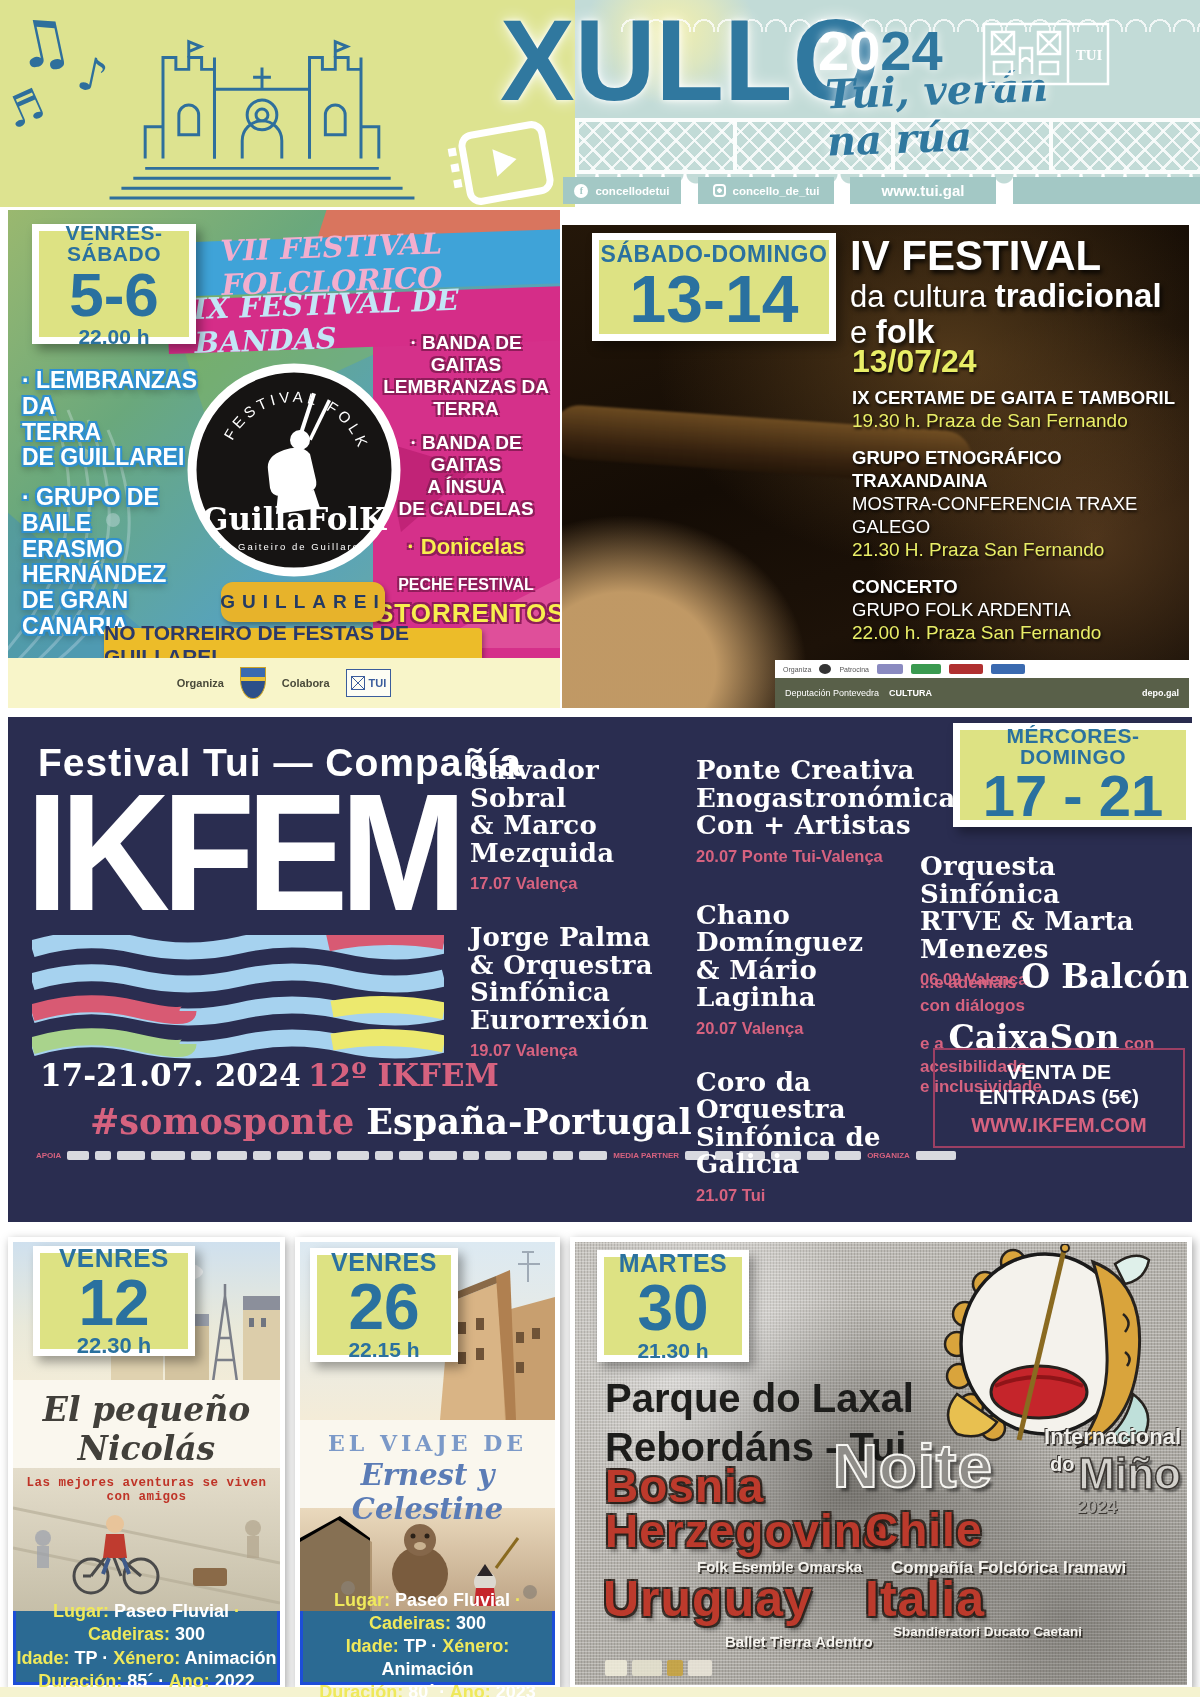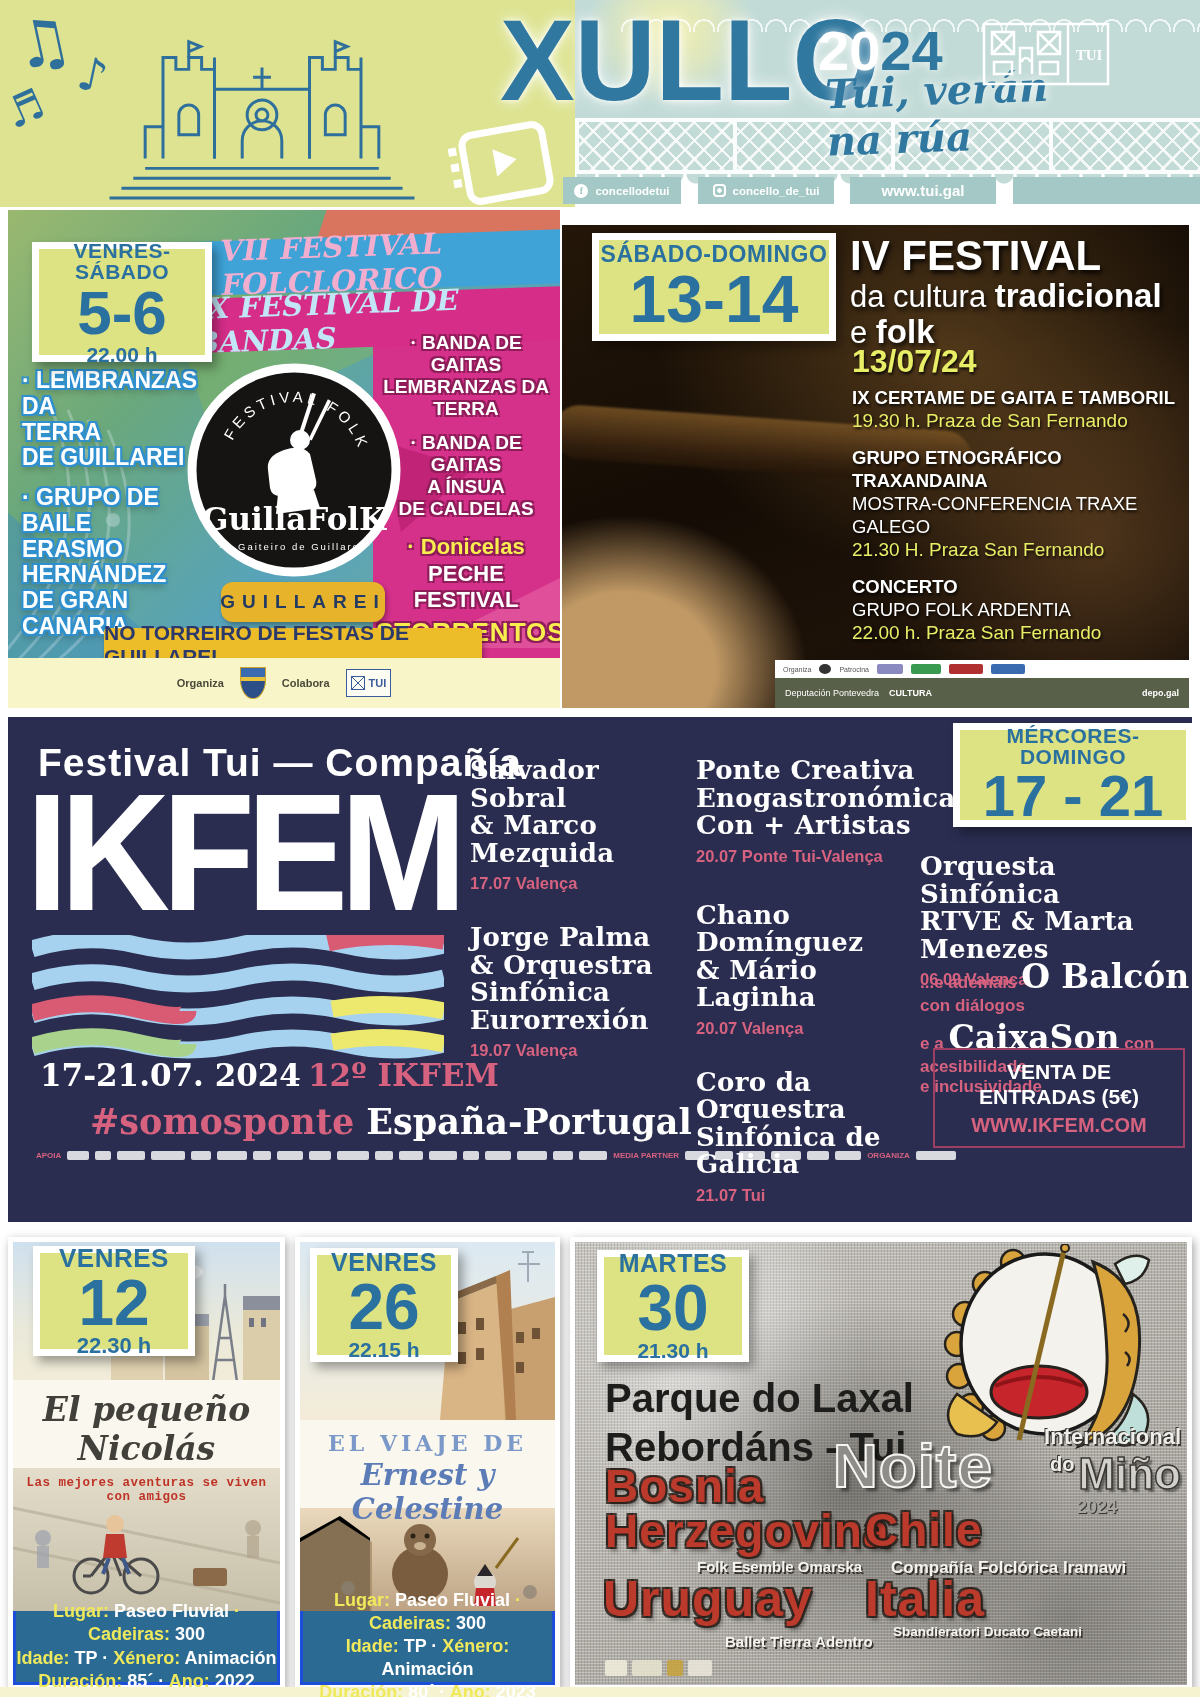--- a/index.html
+++ b/index.html
@@ -82,21 +82,21 @@
   .gf-left{position:absolute;left:14px;top:158px;width:210px;z-index:4;color:#fff;
       font-weight:bold;font-size:23px;line-height:1.12;
       text-shadow:-2px -2px 0 #2f90cf,2px -2px 0 #2f90cf,-2px 2px 0 #2f90cf,2px 2px 0 #2f90cf,0 4px 7px rgba(0,0,0,.35);}
   .gf-left .it2{margin-top:14px;}
   .gf-right{position:absolute;left:368px;top:122px;width:180px;z-index:4;text-align:center;
       font-weight:bold;color:#fff;
       text-shadow:-2px -2px 0 #8f1d5a,2px -2px 0 #8f1d5a,-2px 2px 0 #8f1d5a,2px 2px 0 #8f1d5a;}
   .gf-right .band{font-size:19px;line-height:1.15;}
   .gf-right .band+.band{margin-top:13px;}
   .gf-right .doni{margin-top:14px;color:#f8ef4e;font-size:22px;}
-  .gf-right .peche{margin-top:1px;font-size:22px;}
+  .gf-right .peche{margin-top:16px;font-size:16px;}
   .gf-right .storr{margin-top:4px;color:#f8ef4e;font-size:26px;letter-spacing:1px;}
   .gf-logo{position:absolute;left:172px;top:148px;z-index:5;}
   .gf-pill{position:absolute;left:213px;top:372px;width:164px;height:40px;background:#e7b32b;
       border-radius:12px;z-index:5;display:flex;align-items:center;justify-content:center;
       color:#243b63;font-weight:bold;font-size:19px;letter-spacing:7px;box-shadow:2px 3px 5px rgba(0,0,0,.3);}
   .gf-venue{position:absolute;left:96px;top:418px;width:378px;height:34px;background:#ecbc29;
       border-radius:4px;z-index:5;display:flex;align-items:center;justify-content:center;
       color:#2b3a6a;font-weight:bold;font-size:21px;box-shadow:2px 3px 5px rgba(0,0,0,.3);}
   .gf-credits{position:absolute;left:0;top:448px;width:552px;height:50px;background:#f8f5c9;z-index:5;
       display:flex;align-items:center;justify-content:center;gap:16px;color:#4a4a3a;}
@@ -299,21 +299,21 @@
         <circle cx="125" cy="160" r="7" fill="#eef4ff" opacity=".7"></circle>
     </svg>
 
     <div class="gf-banner gf-b1">
         <span>VII FESTIVAL FOLCLORICO</span>
       </div>
     <div class="gf-banner gf-b2">
         <span>IX FESTIVAL DE BANDAS</span>
       </div>
 
-    <div class="badge" style="left:24px;top:32px;width:180px;height:120px;">
+    <div class="badge" style="left:24px;top:14px;width:164px;height:120px;">
       <div class="bd" style="font-size:21px;">VENRES-SÁBADO</div>
       <div class="bn" style="font-size:62px;">5-6</div>
       <div class="bt" style="font-size:21px;">22.00 h</div>
     </div>
 
     <div class="gf-left">
       <div class="pre">· LEMBRANZAS DA
 TERRA
 DE GUILLAREI</div>
       <div class="pre it2">· GRUPO DE BAILE

